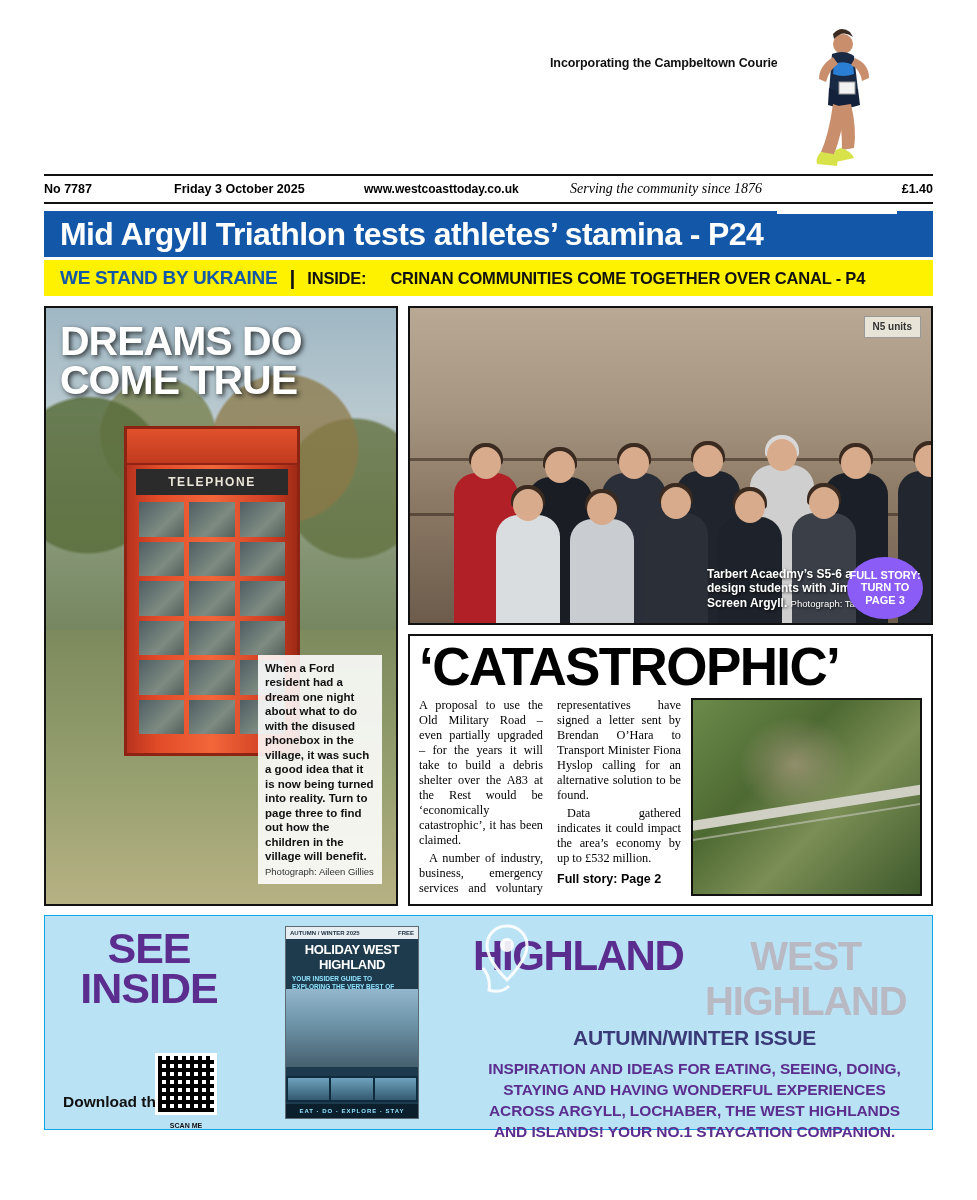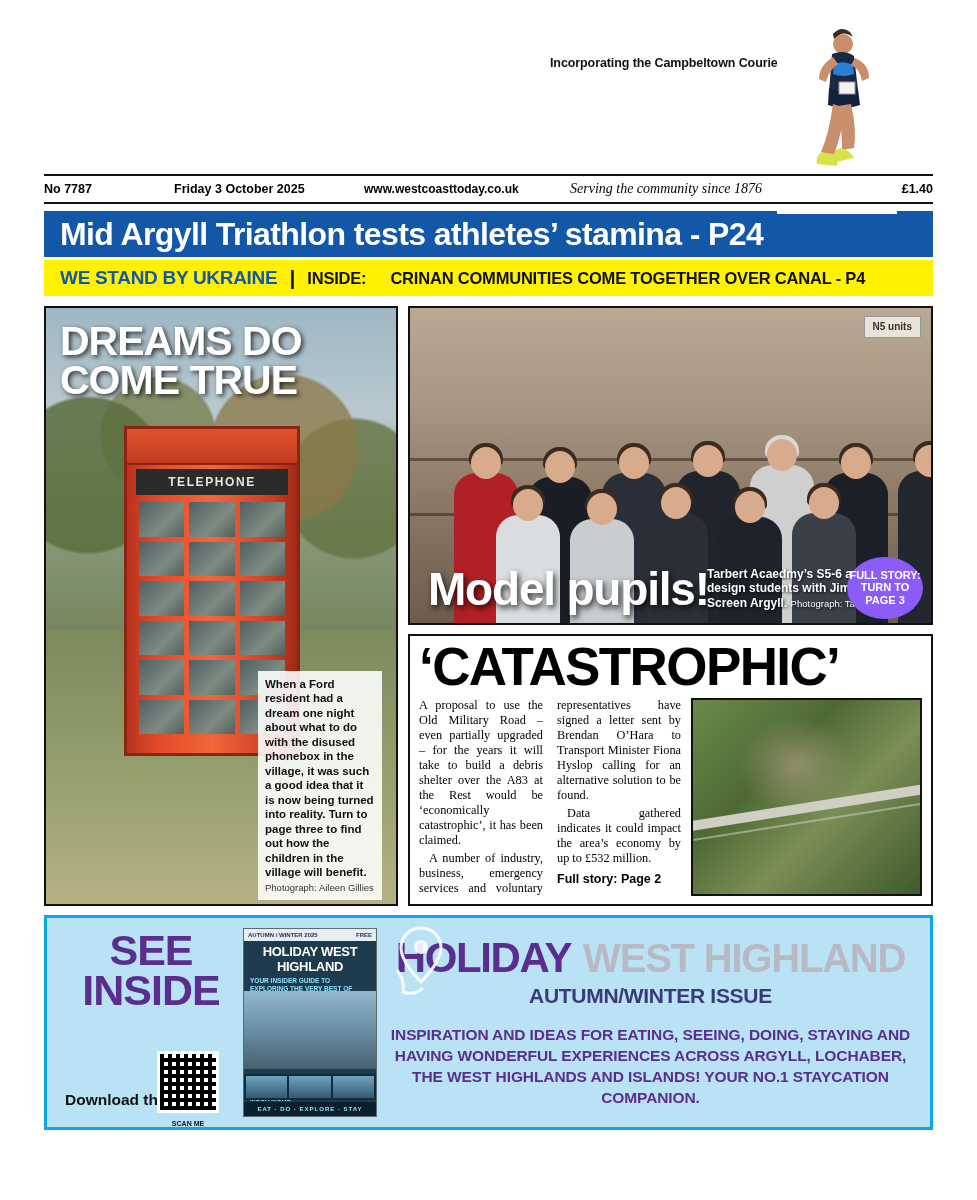--- a/index.html
+++ b/index.html
@@ -241,21 +241,21 @@
     color: #fff;
     font-size: 41px;
     font-weight: bold;
     line-height: 0.95;
     letter-spacing: -1px;
     text-shadow: 2px 2px 5px rgba(0,0,0,.75);
   }
   .caption-box {
     position: absolute;
     left: 212px;
-    bottom: 4px;
+    bottom: 20px;
     width: 124px;
     background: rgba(255,255,255,0.88);
     padding: 6px 7px;
     box-sizing: border-box;
     font-size: 11.5px;
     font-weight: bold;
     line-height: 1.26;
     color: #111;
   }
   .caption-box .credit {
@@ -422,24 +422,25 @@
     width: 50%;
     height: 50%;
     background: radial-gradient(ellipse at 50% 50%, rgba(160,150,120,.8), rgba(90,110,60,0) 70%);
   }
 
   
   .ad {
     margin-top: 9px;
     height: 215px;
     background: #b9e2f5;
-    border: 3px solid #0ea5e9;
-    box-sizing: border-box;
-    display: flex;
-    position: relative;
+    border: 1px solid #0ea5e9;
+    box-sizing: border-box;
+    display: flex;
+    position: relative;
+    gap: 44px;
   }
   .ad-left {
     width: 196px;
     padding: 12px 0 0 12px;
     box-sizing: border-box;
     position: relative;
   }
   .see-inside {
     color: #5b2d8e;
     font-weight: bold;
@@ -564,36 +565,37 @@
     color: #5b2d8e;
     font-weight: bold;
     font-size: 42px;
     letter-spacing: -1.4px;
   }
   .hw-west {
     color: #b9b9c4;
     font-weight: bold;
     font-size: 40px;
     letter-spacing: -1.2px;
+    text-align: center;
   }
   .hw-issue {
     text-align: center;
     color: #3a3a78;
     font-weight: bold;
     font-size: 21px;
     letter-spacing: -0.3px;
     margin-top: 2px;
   }
   .hw-copy {
     text-align: center;
     color: #5b2d8e;
     font-weight: bold;
     font-size: 15.5px;
     line-height: 1.35;
-    margin-top: 17px;
+    margin-top: 9px;
     letter-spacing: -0.1px;
   }
   .map-pin {
     position: absolute;
     left: 14px;
     top: 6px;
     width: 64px;
     height: 80px;
     opacity: .9;
   }
@@ -741,21 +743,20 @@
           </div>
         <div class="pupil" style="left:308px; height:106px; background:#1e222a;">
             <div class="hair"></div>
             <div class="head"></div>
           </div>
         <div class="pupil" style="left:382px; height:110px; background:#3a3f48;">
             <div class="hair"></div>
             <div class="head"></div>
           </div>
 
-        <div class="model-headline">Model pupils!</div>
         <div class="pupils-caption">
           <span>Tarbert Acaedmy’s S5-6 art and design students with Jim Parkyn, Screen Argyll.</span>
           <span class="credit">Photograph: Tarbert Academy</span>
         </div>
         <div class="circle-turn">FULL STORY: TURN TO PAGE 3</div>
       </div>
 
       <div class="story">
         <h2>‘CATASTROPHIC’</h2>
         <div class="story-body">
@@ -801,21 +802,21 @@
       <div class="magfoot">EAT · DO · EXPLORE · STAY</div>
     </div>
 
     <div class="ad-right">
       <svg class="map-pin" viewBox="0 0 64 80">
         <path d="M30 4 C18 4 10 13 10 24 c0 14 18 32 20 34 2 -2 20 -20 20 -34 C50 13 42 4 30 4z" fill="none" stroke="#ffffff" stroke-width="3"></path>
         <circle cx="30" cy="23" r="7" fill="#ffffff"></circle>
         <path d="M6 46 q8 10 6 22 q12 4 20 -4" fill="none" stroke="#ffffff" stroke-width="3"></path>
       </svg>
       <div class="hw-title">
-        <span class="hw-holiday">HOLIDAY</span>
+        <span class="hw-holiday">HIGHLAND</span>
         <span class="hw-west">WEST HIGHLAND</span>
       </div>
       <div class="hw-issue">AUTUMN/WINTER ISSUE</div>
       <div class="hw-copy">INSPIRATION AND IDEAS FOR EATING, SEEING, DOING, STAYING AND HAVING WONDERFUL EXPERIENCES ACROSS ARGYLL, LOCHABER, THE WEST HIGHLANDS AND ISLANDS! YOUR NO.1 STAYCATION COMPANION.</div>
     </div>
   </div>
 
 </div>
 
 </body></html>

